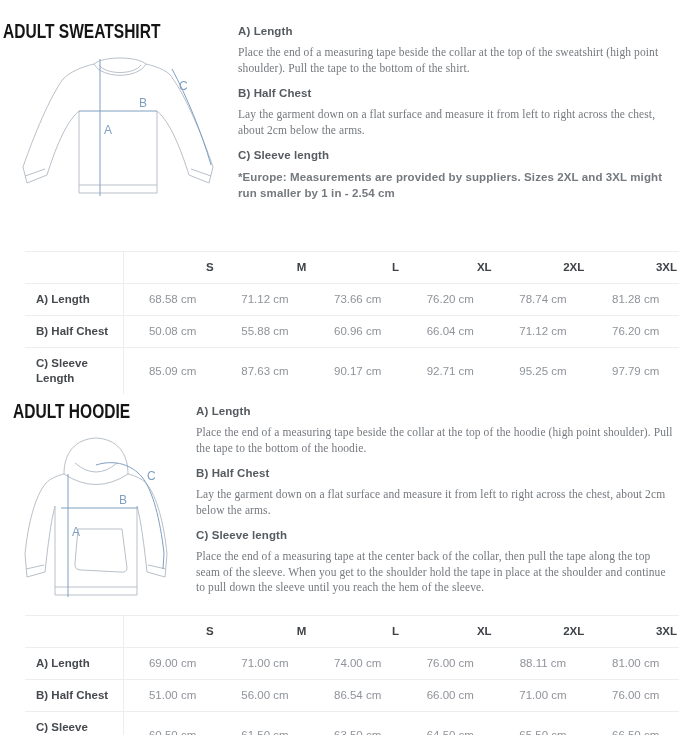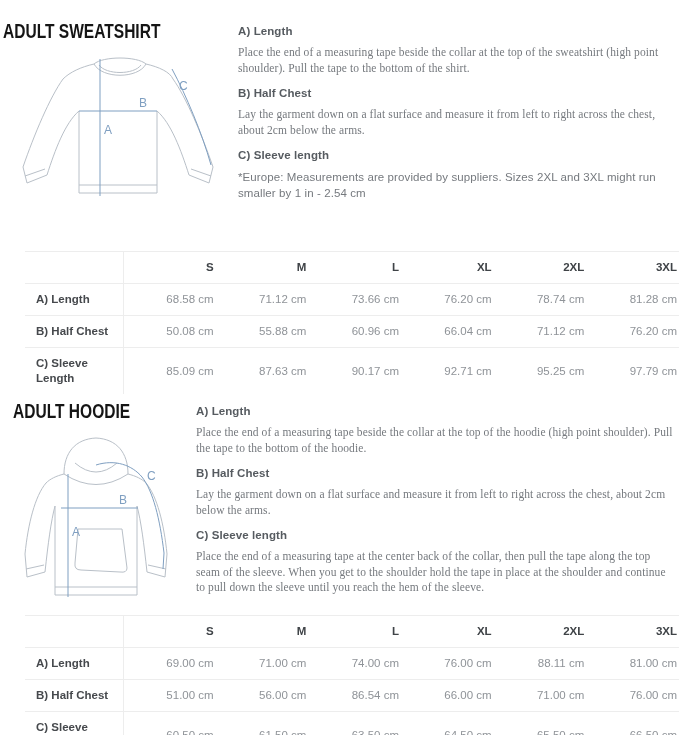--- a/index.html
+++ b/index.html
@@ -14,29 +14,29 @@
   .garment-title { font-size:21px; font-weight:700; color:#151515; white-space:nowrap;
                    transform:scaleX(0.74); transform-origin:left center;
                    margin:3px 0 0 3px; letter-spacing:0px; }
   .diagram { display:block; margin:12px 0 0 6px; }
   .diagram.hoodie-svg { margin:6px 0 0 10px; }
 
   .right-col { flex:1 1 auto; padding:7px 3px 0 6px; }
   .instr-heading { font-size:11.5px; font-weight:700; color:#565b60; margin:11px 0 0; letter-spacing:0.1px; }
   .instr-heading.first { margin-top:2px; }
   .instr-body { font-size:11.5px; color:#75797e; line-height:15.5px; margin:8px 0 0; letter-spacing:0.1px;font-family:Liberation Serif, serif; }
-  .note { font-size:11.5px; color:#75797e; line-height:15.5px; margin:9px 0 0; letter-spacing:0.1px; }
+  .note { font-size:11.5px; color:#75797e; line-height:15.5px; margin:9px 0 0; letter-spacing:0.1px;font-weight:bold; }
 
   table.size-table { width:654px; margin:6px 0 0 25px; border-collapse:collapse; table-layout:fixed; }
   table.size-table.second { margin-top:6px; }
   .size-table th, .size-table td { font-size:11.5px; border-top:1px solid #ededed; line-height:15px; }
   .size-table thead th { font-weight:700; color:#3f4347; text-align:right; padding:8px 2px 8px 0; }
   .size-table th.corner, .size-table td.row-label { width:98px; border-right:1px solid #ededed; }
   .size-table td.row-label { text-align:left; font-weight:700; color:#46494d; padding:8px 4px 8px 11px; }
-  .size-table td.val { text-align:right; color:#8f9398; padding:8px 2px 8px 8px; }
+  .size-table td.val { text-align:center; color:#8f9398; padding:8px 2px 8px 8px; }
 </style>
 </head>
 <body>
 
 <div class="page">
 
   <div class="section-top sweat">
     <div class="left-col">
       <div class="garment-title">ADULT SWEATSHIRT</div>
 

